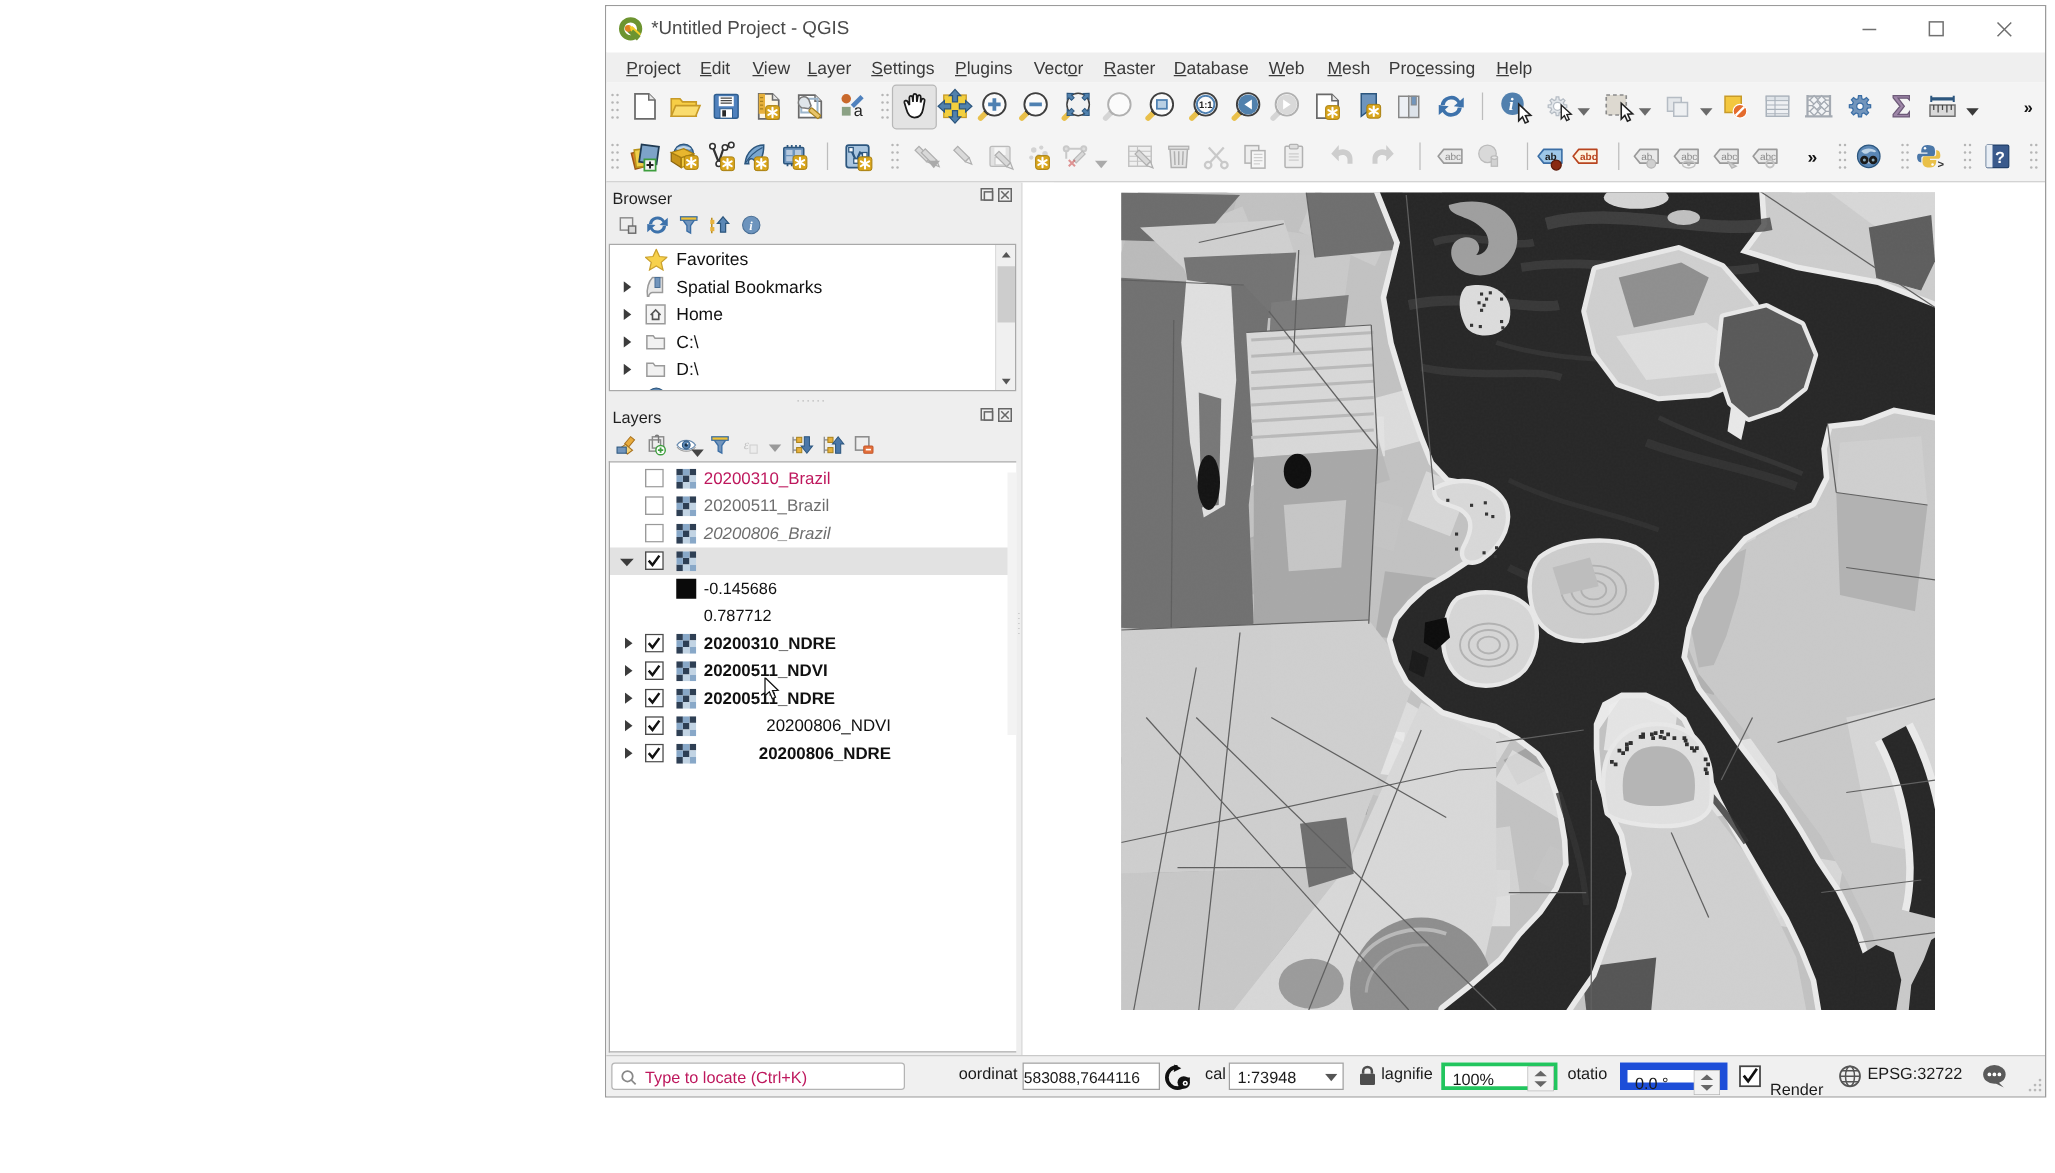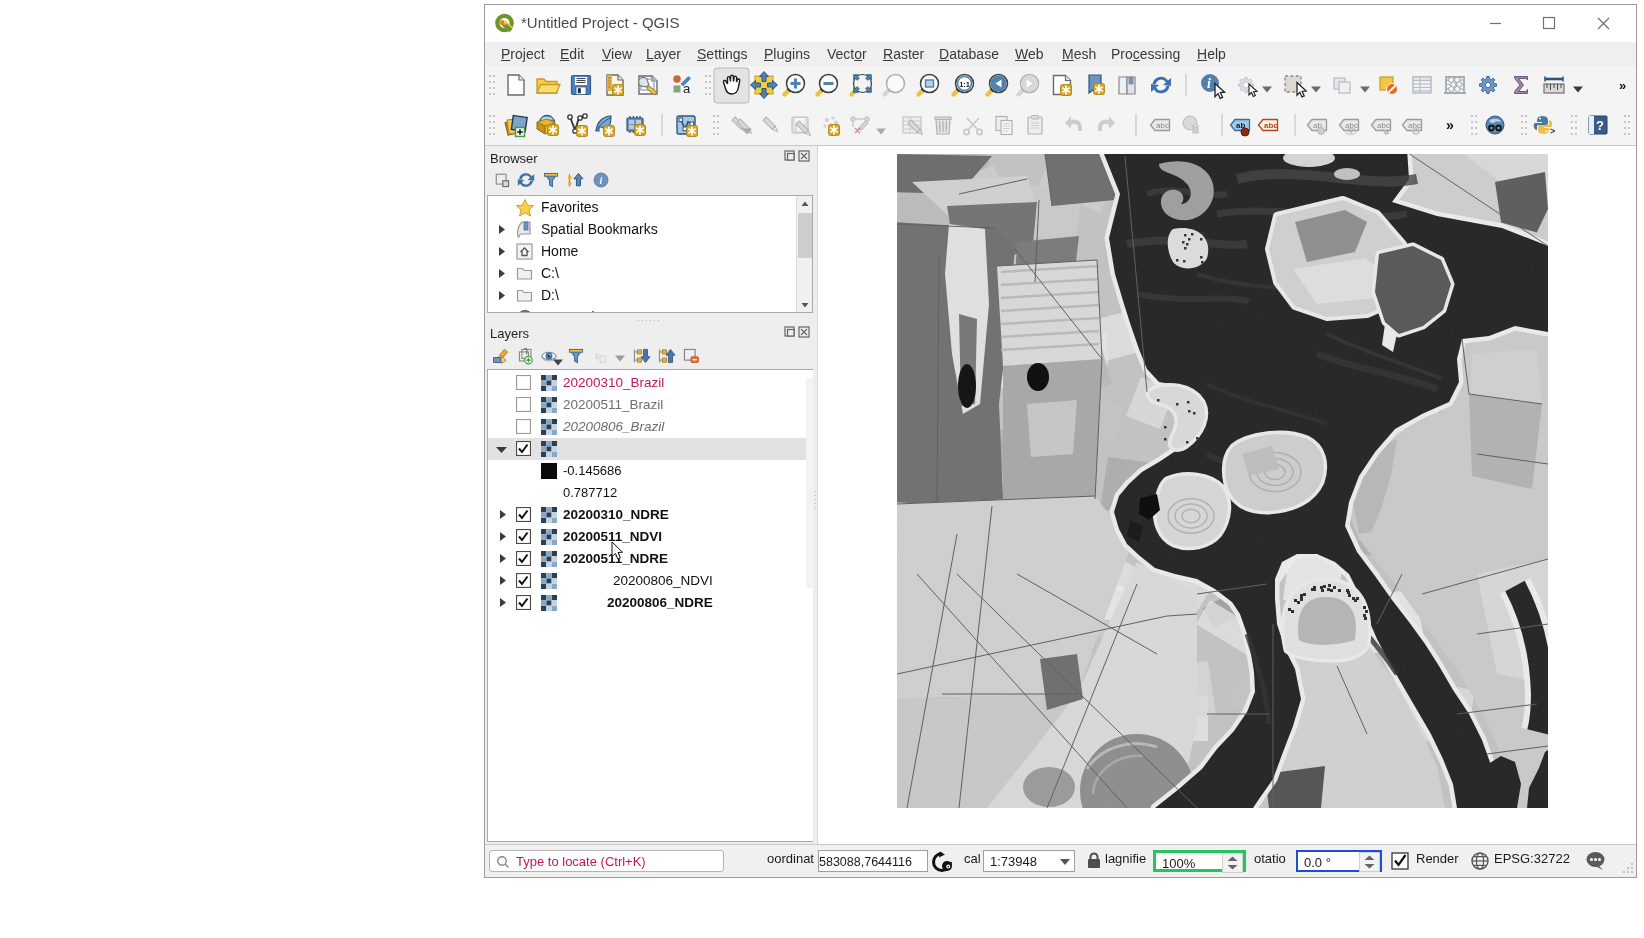--- a/index.html
+++ b/index.html
@@ -1550,33 +1550,33 @@
     <div class="abs" style="left:620px;top:6px;">lagnifie</div>
     <div class="abs" style="left:668px;top:5px;width:93px;height:22px;background:#fff;border:3px solid #22c55e;">
       <span style="position:absolute;left:6px;top:3px;font-size:13px;">100%</span>
       <svg class="abs" style="right:0px;top:0px" width="21" height="20">
           <rect x="0" y="0" width="21" height="20" fill="#f2f2f2" stroke="#adadad" stroke-width="1"></rect>
           <path d="M5.5 8 L10.5 3.5 L15.5 8 Z" fill="#666"></path>
           <path d="M5.5 12 L10.5 16.5 L15.5 12 Z" fill="#666"></path>
         </svg>
     </div>
     <div class="abs" style="left:769px;top:6px;">otatio</div>
-    <div class="abs" style="left:811px;top:5px;width:86px;height:22px;background:#fff;border:2px solid #1d4ed8;">
+    <div class="abs" style="left:811px;top:5px;width:86px;height:22px;background:#fff;border:6px solid #1d4ed8;">
       <span style="position:absolute;left:6px;top:3px;font-size:13px;">0.0 °</span>
       <svg class="abs" style="right:0px;top:0px" width="21" height="20">
           <rect x="0" y="0" width="21" height="20" fill="#f2f2f2" stroke="#adadad" stroke-width="1"></rect>
           <path d="M5.5 8 L10.5 3.5 L15.5 8 Z" fill="#666"></path>
           <path d="M5.5 12 L10.5 16.5 L15.5 12 Z" fill="#666"></path>
         </svg>
     </div>
     <svg class="abs" style="left:906px;top:7px" width="18" height="18" viewBox="0 0 18 18">
         <rect x="1" y="1" width="16" height="16" fill="#fff" stroke="#444" stroke-width="1.4"></rect>
         <path d="M4 8.5 L7.5 13 L14.5 3" fill="none" stroke="#111" stroke-width="2.2"></path>
       </svg>
-    <div class="abs" style="left:931px;top:6px;">Render</div>
+    <div class="abs" style="left:931px;top:19px;">Render</div>
     <svg class="abs" style="left:985px;top:6px" width="20" height="20" viewBox="0 0 20 20">
       <circle cx="10" cy="10" r="8" fill="none" stroke="#555" stroke-width="1.4"></circle>
       <ellipse cx="10" cy="10" rx="3.6" ry="8" fill="none" stroke="#555" stroke-width="1.2"></ellipse>
       <line x1="2" y1="10" x2="18" y2="10" stroke="#555" stroke-width="1.2"></line>
       <line x1="3" y1="5.6" x2="17" y2="5.6" stroke="#555" stroke-width="1.2"></line>
       <line x1="3" y1="14.4" x2="17" y2="14.4" stroke="#555" stroke-width="1.2"></line>
     </svg>
     <div class="abs" style="left:1009px;top:6px;">EPSG:32722</div>
     <svg class="abs" style="left:1100px;top:5px" width="22" height="22" viewBox="0 0 22 22">
       <ellipse cx="10.5" cy="9.5" rx="9" ry="7.5" fill="#5a5a5a"></ellipse>

